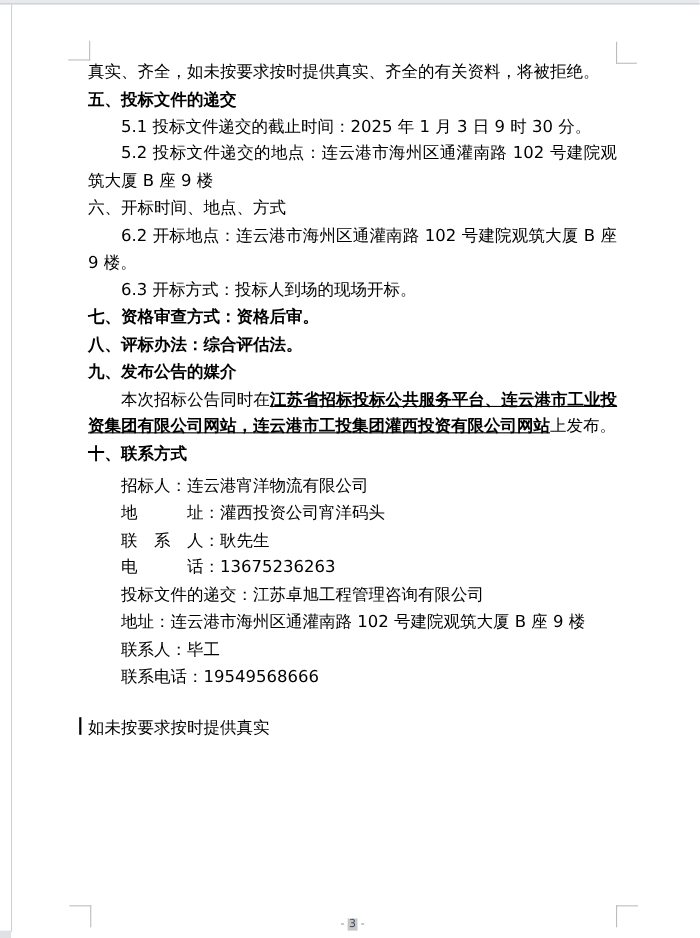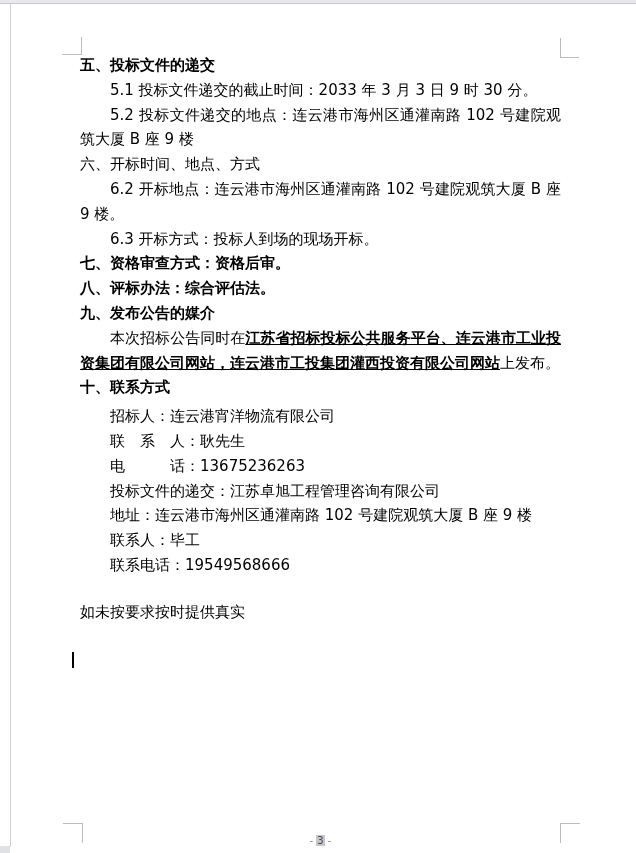--- a/index.html
+++ b/index.html
@@ -47,32 +47,34 @@
 <div class="gap-top"></div>
 <div class="edge-left"></div>
 <div class="gap-bottom-left"></div>
 
 <div class="crop crop-tl"></div>
 <div class="crop crop-tr"></div>
 <div class="crop crop-bl"></div>
 <div class="crop crop-br"></div>
 
 <div class="content">
+  <p>真实、齐全，如未按要求按时提供真实、齐全的有关资料，将被拒绝。</p>
   <p class="hd">五、投标文件的递交</p>
-  <p class="indent">5.1 投标文件递交的截止时间：2033 年 3 月 3 日 9 时 30 分。</p>
+  <p class="indent">5.1 投标文件递交的截止时间：2025 年 1 月 3 日 9 时 30 分。</p>
   <p class="indent">5.2 投标文件递交的地点：连云港市海州区通灌南路 102 号建院观筑大厦 B 座 9 楼</p>
   <p>六、开标时间、地点、方式</p>
   <p class="indent">6.2 开标地点：连云港市海州区通灌南路 102 号建院观筑大厦 B 座 9 楼。</p>
   <p class="indent">6.3 开标方式：投标人到场的现场开标。</p>
   <p class="hd">七、资格审查方式：资格后审。</p>
   <p class="hd">八、评标办法：综合评估法。</p>
   <p class="hd">九、发布公告的媒介</p>
   <p class="indent"><span>本次招标公告同时在</span><span class="platforms">江苏省招标投标公共服务平台、连云港市工业投资集团有限公司网站，连云港市工投集团灌西投资有限公司网站</span><span>上发布。</span></p>
   <p class="hd">十、联系方式</p>
   <p class="indent contact-first">招标人：连云港宵洋物流有限公司</p>
+  <p class="indent">地　　　址：灌西投资公司宵洋码头</p>
   <p class="indent">联　系　人：耿先生</p>
   <p class="indent">电　　　话：13675236263</p>
   <p class="indent">投标文件的递交：江苏卓旭工程管理咨询有限公司</p>
   <p class="indent">地址：连云港市海州区通灌南路 102 号建院观筑大厦 B 座 9 楼</p>
   <p class="indent">联系人：毕工</p>
   <p class="indent">联系电话：19549568666</p>
   <p class="signature">如未按要求按时提供真实</p>
 </div>
 
 <div class="caret"></div>

